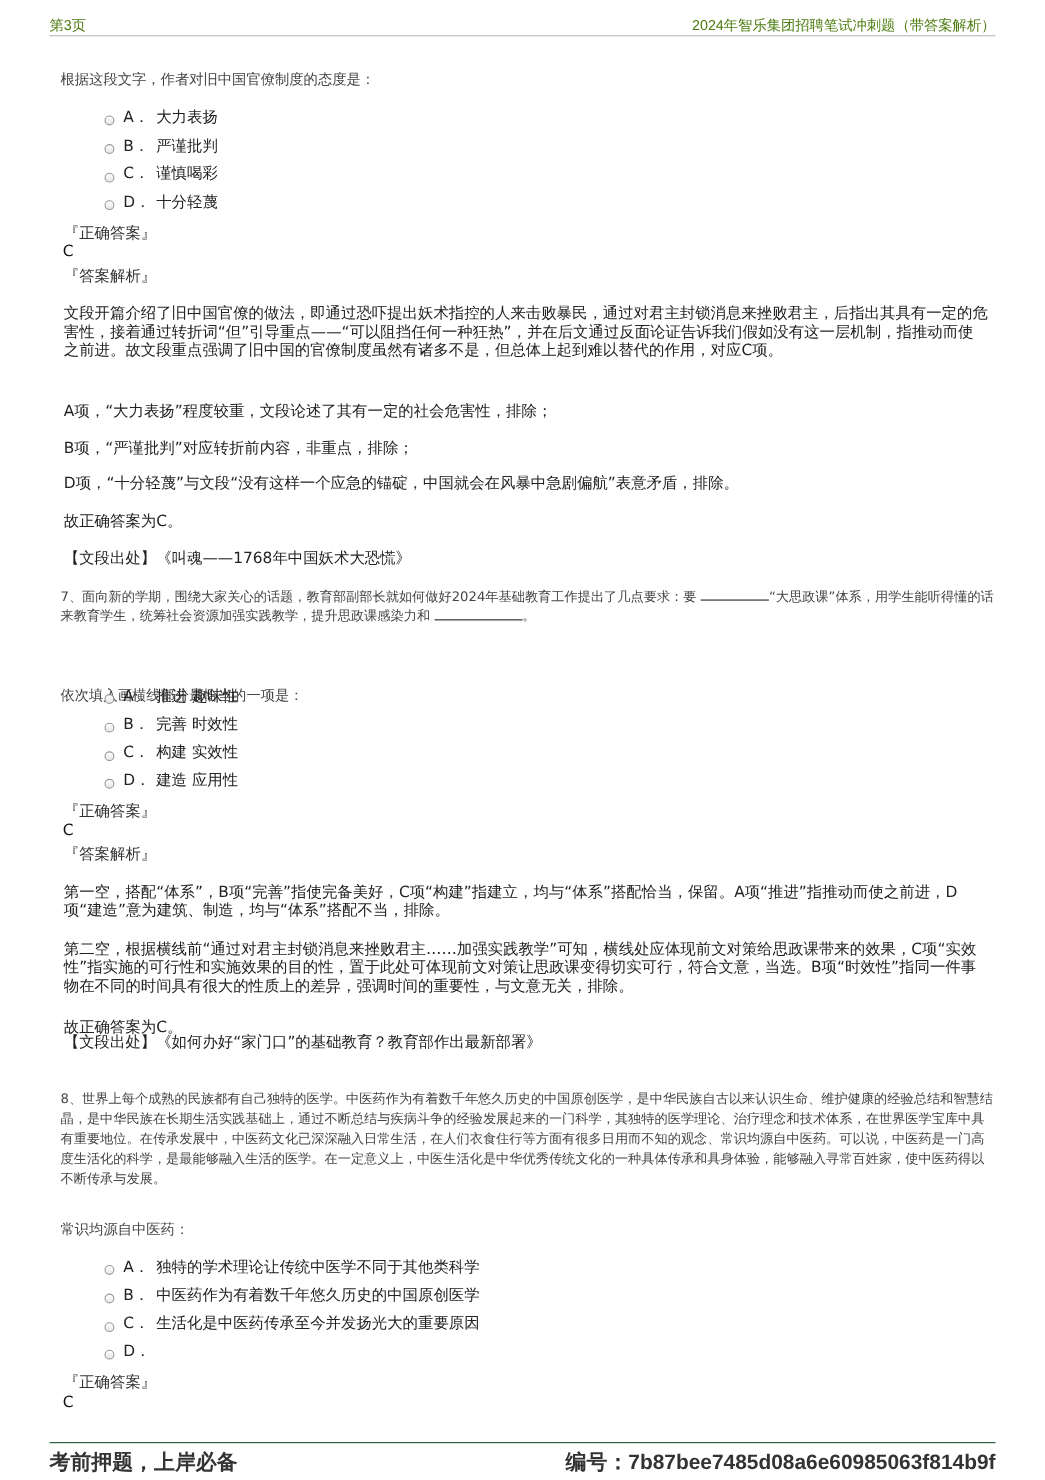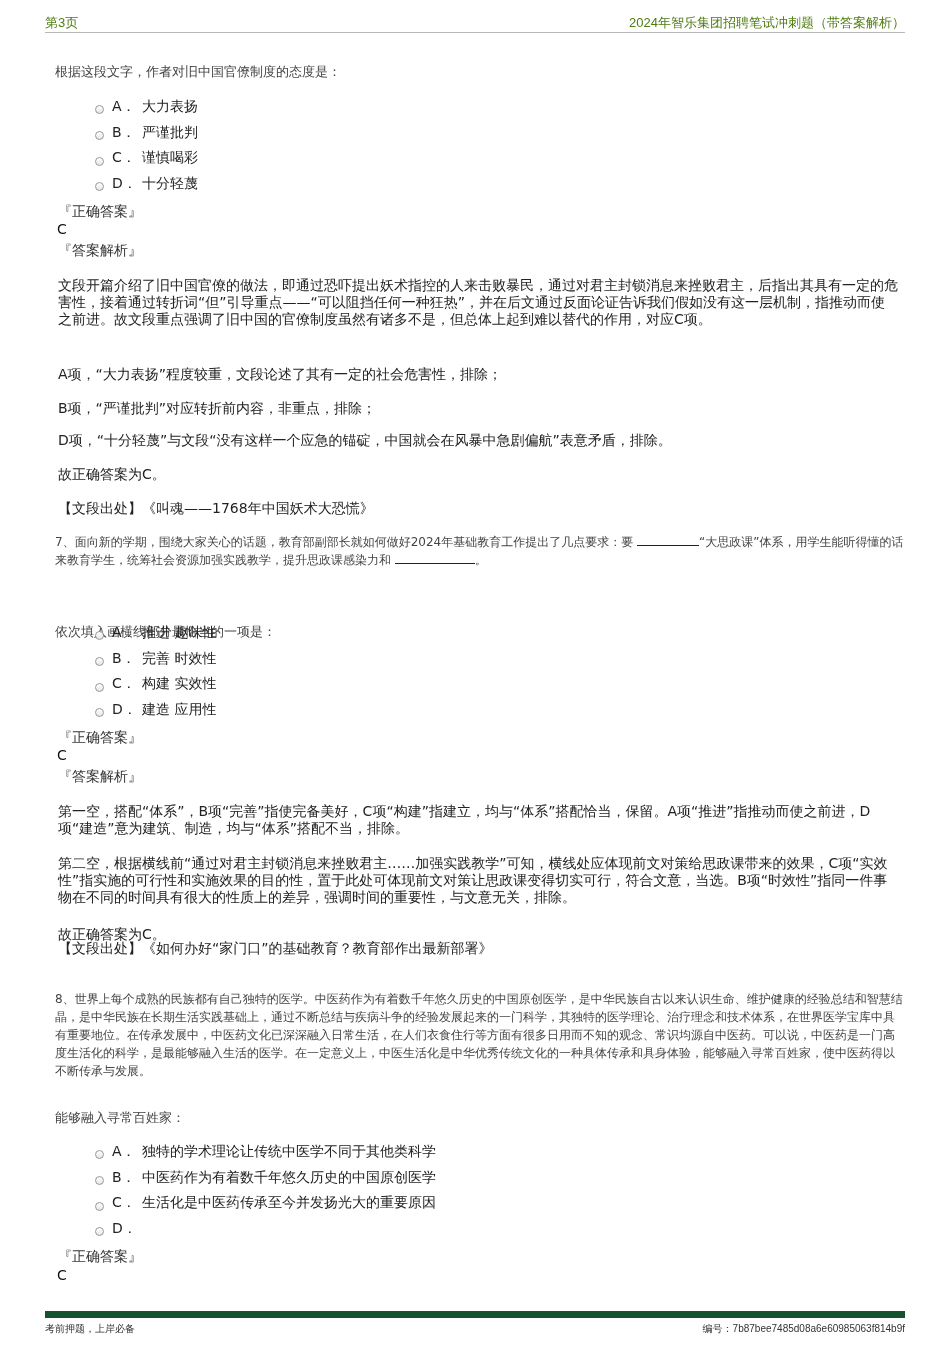--- a/index.html
+++ b/index.html
@@ -12,23 +12,24 @@
     position: absolute; left: 45px; right: 45px; top: 10px; height: 22px;
     border-bottom: 1px solid #b8b8b8;
     font-size: 13px; color: #4d7c0f;
     font-family: "Liberation Sans", sans-serif;
   }
   .header .left { position: absolute; left: 0; top: 4px; }
   .header .right { position: absolute; right: 0; top: 4px; }
 
   .footer {
     position: absolute; left: 45px; right: 45px; top: 1311px; height: 24px;
-    border-top: 7px solid #14532d;
-    font-size: 10px; color: #333;
+    border-top: 1px solid #14532d;
+    font-size: 19px; color: #333;
     font-family: "Liberation Sans", sans-serif;
+    font-weight: bold;
   }
   .footer .left { position: absolute; left: 0; top: 4px; }
   .footer .right { position: absolute; right: 0; top: 4px; }
 
   .block { position: absolute; left: 55px; width: 850px; }
   .q-text { font-size: 12px; line-height: 18px; color: #444; }
   .prompt { font-size: 13px; color: #444; }
 
   .options { position: absolute; left: 95px; }
   .option { height: 25.7px; display: flex; align-items: center; font-size: 14px; color: #222; }
@@ -120,21 +121,21 @@
 <div class="label-bracket" style="top:729px;">『正确答案』</div>
 <div class="answer-letter" style="top:747px;">C</div>
 <div class="label-bracket" style="top:768px;">『答案解析』</div>
 
 <div class="para" style="top:803px;">第一空，搭配“体系”，B项“完善”指使完备美好，C项“构建”指建立，均与“体系”搭配恰当，保留。A项“推进”指推动而使之前进，D项“建造”意为建筑、制造，均与“体系”搭配不当，排除。</div>
 <div class="para" style="top:855px;">第二空，根据横线前“通过对君主封锁消息来挫败君主……加强实践教学”可知，横线处应体现前文对策给思政课带来的效果，C项“实效性”指实施的可行性和实施效果的目的性，置于此处可体现前文对策让思政课变得切实可行，符合文意，当选。B项“时效性”指同一件事物在不同的时间具有很大的性质上的差异，强调时间的重要性，与文意无关，排除。</div>
 <div class="para" style="top:926px;">故正确答案为C。</div>
 <div class="para" style="top:926px;margin-top:14px;">【文段出处】《如何办好“家门口”的基础教育？教育部作出最新部署》</div>
 
 <div class="block q-text" style="top:990px;">8、世界上每个成熟的民族都有自己独特的医学。中医药作为有着数千年悠久历史的中国原创医学，是中华民族自古以来认识生命、维护健康的经验总结和智慧结晶，是中华民族在长期生活实践基础上，通过不断总结与疾病斗争的经验发展起来的一门科学，其独特的医学理论、治疗理念和技术体系，在世界医学宝库中具有重要地位。在传承发展中，中医药文化已深深融入日常生活，在人们衣食住行等方面有很多日用而不知的观念、常识均源自中医药。可以说，中医药是一门高度生活化的科学，是最能够融入生活的医学。在一定意义上，中医生活化是中华优秀传统文化的一种具体传承和具身体验，能够融入寻常百姓家，使中医药得以不断传承与发展。</div>
-<div class="block prompt" style="top:1109px;">能够融入寻常百姓家：</div>
+<div class="block prompt" style="top:1109px;">常识均源自中医药：</div>
 
 <div class="options" style="top:1139px;">
   <div class="option">
     <span class="radio"></span>
     <span class="opt-letter">A．</span>
     <span>独特的学术理论让传统中医学不同于其他类科学</span>
   </div>
   <div class="option">
     <span class="radio"></span>
     <span class="opt-letter">B．</span>

